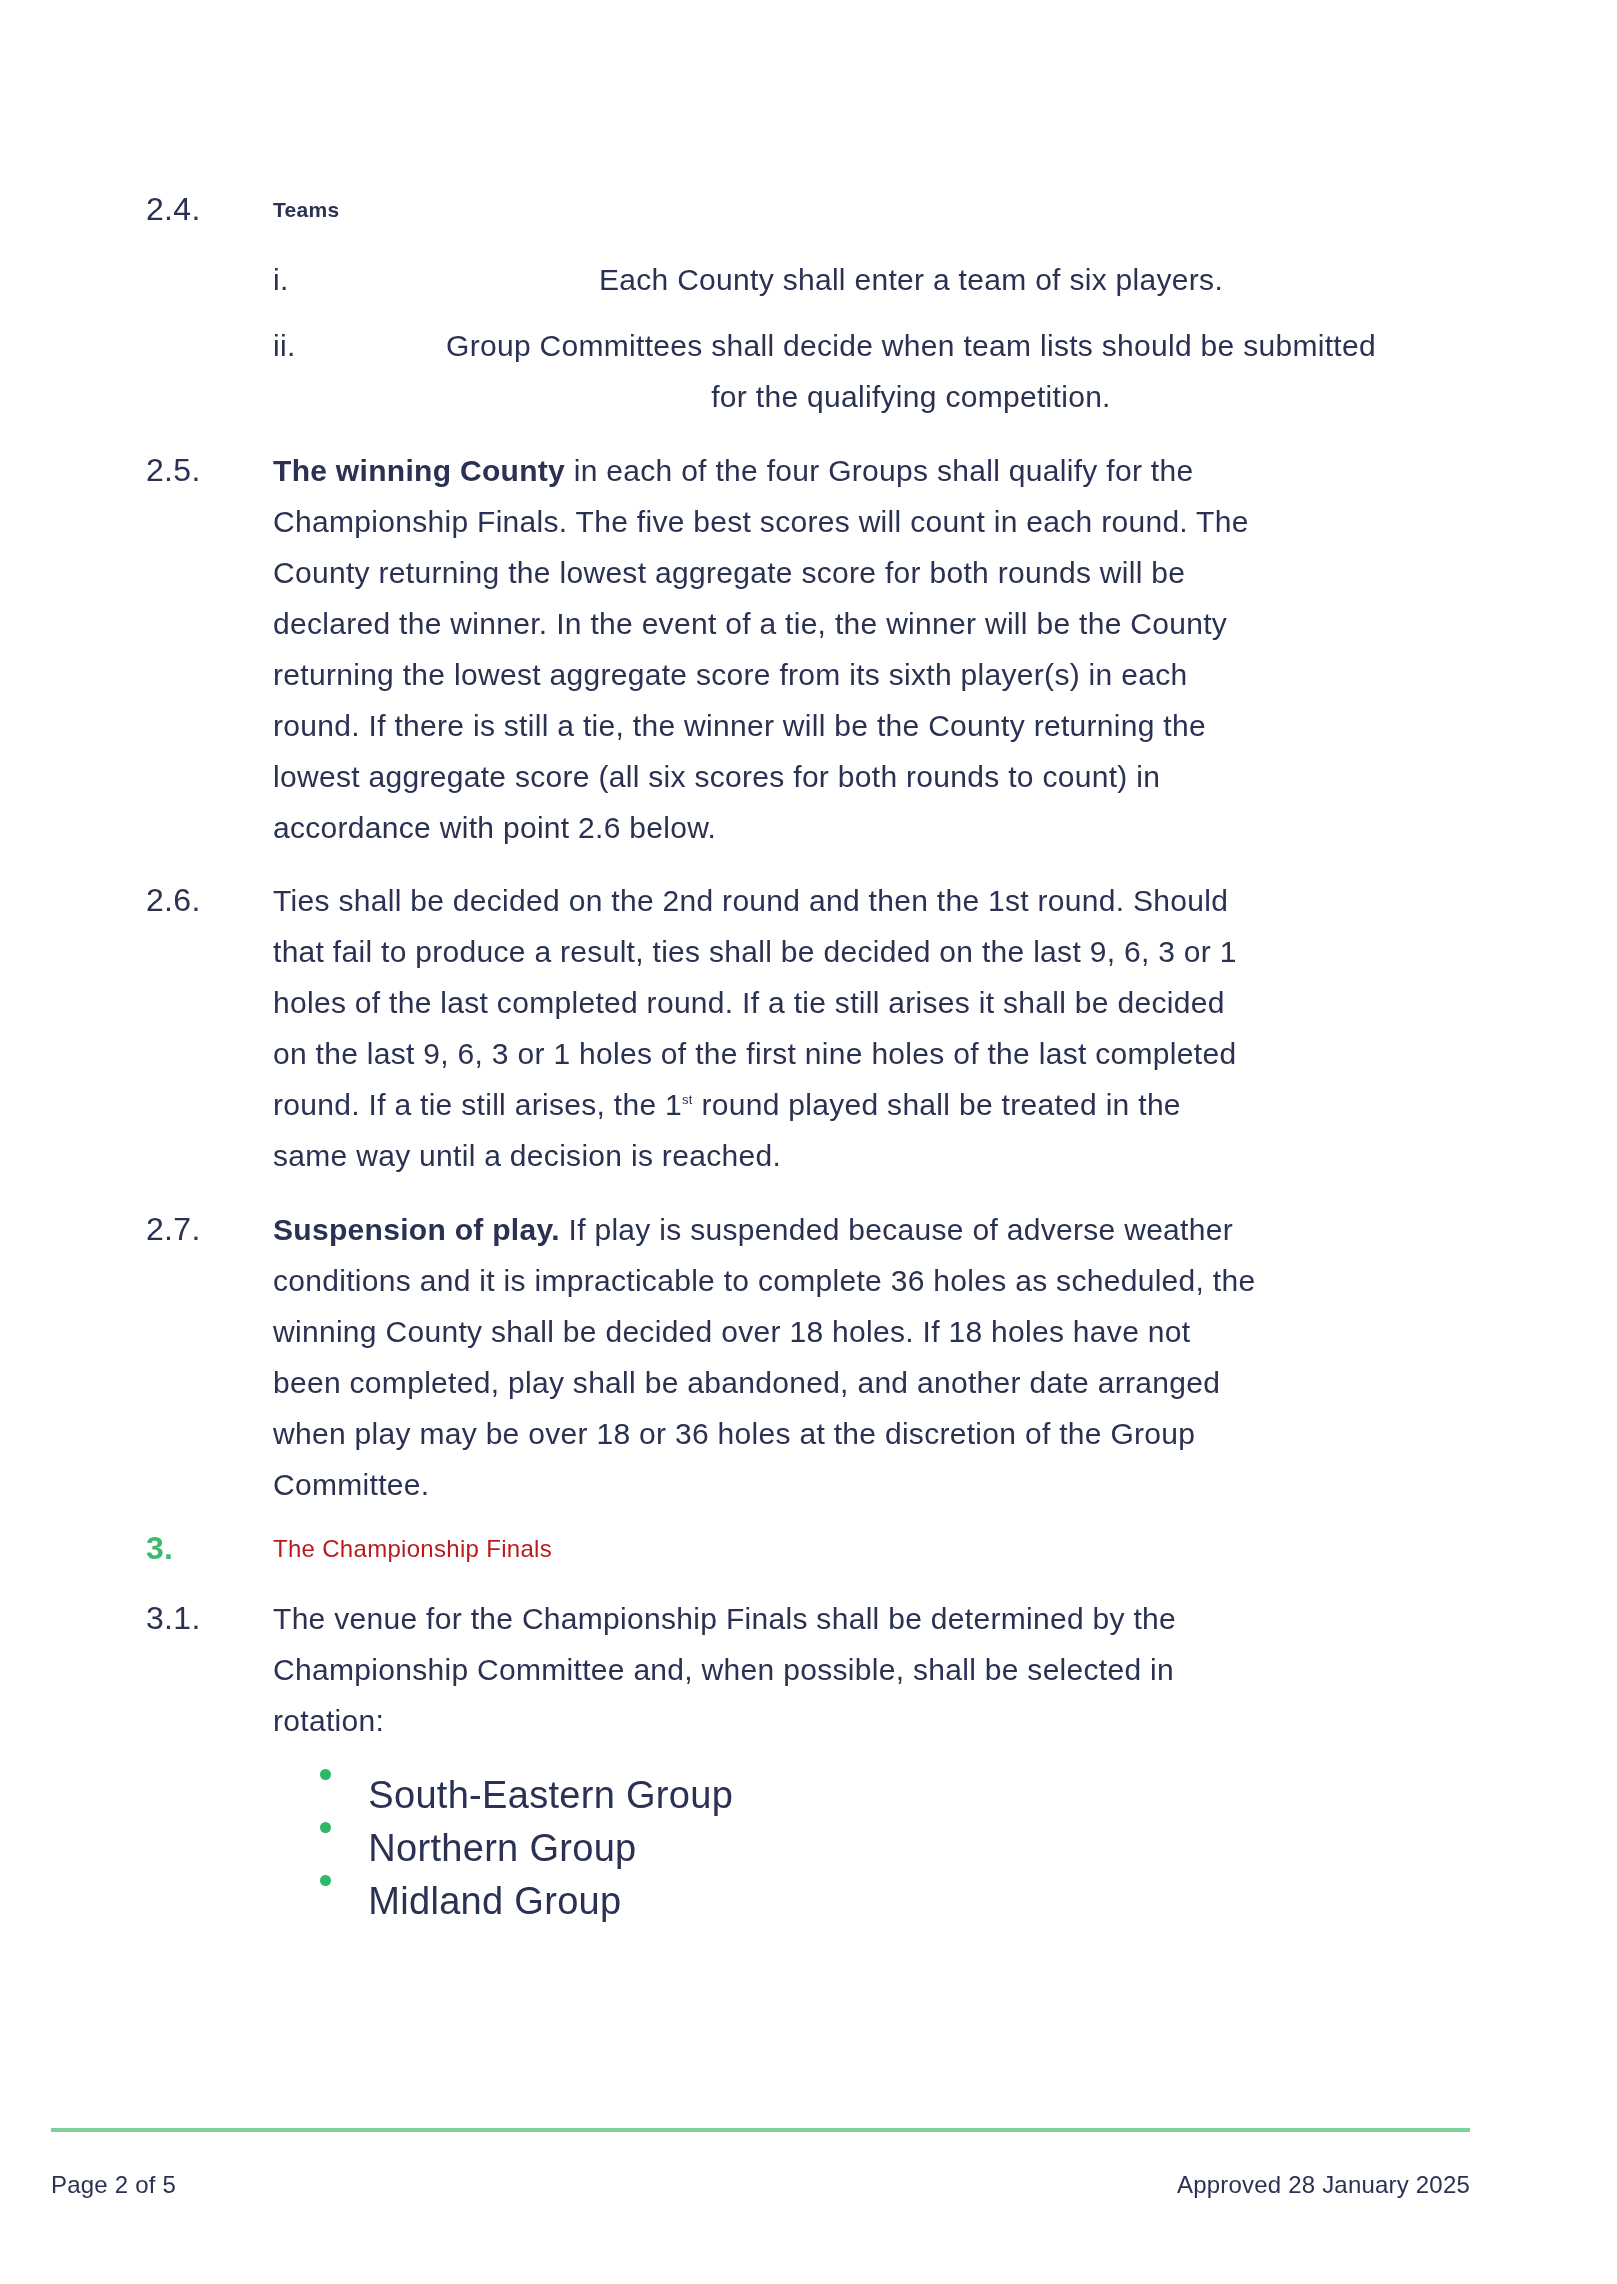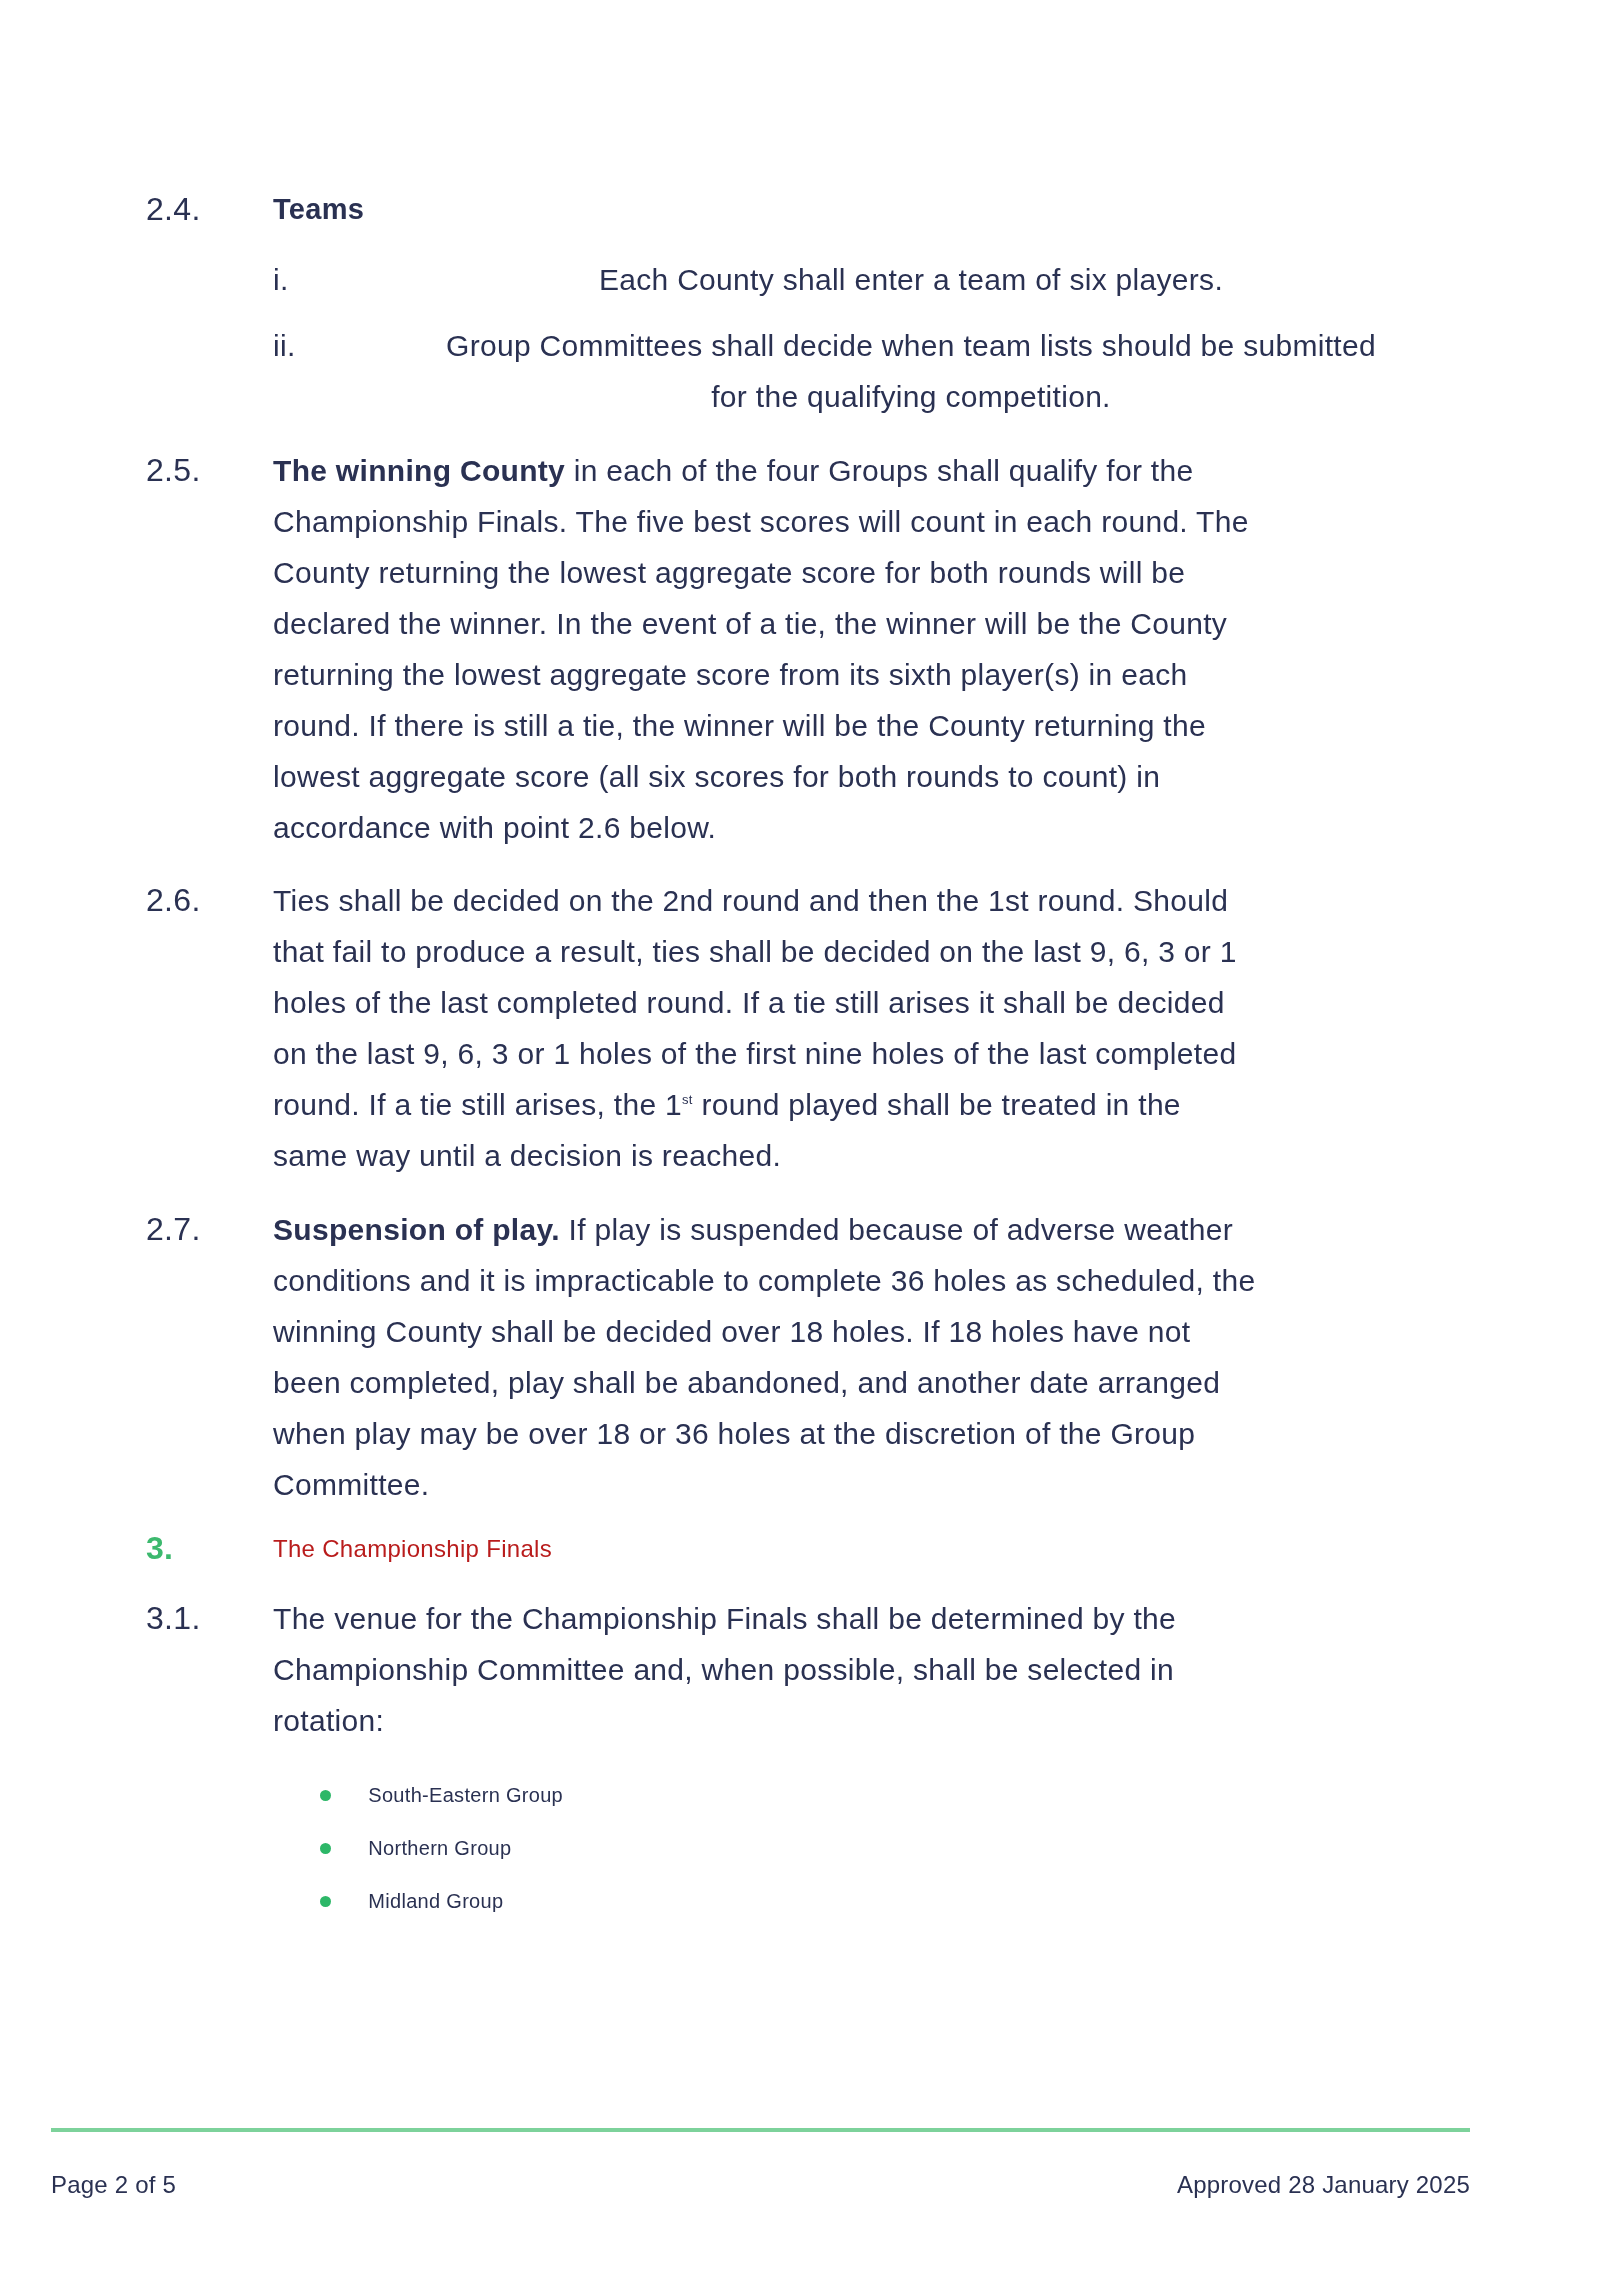--- a/index.html
+++ b/index.html
@@ -22,21 +22,21 @@
     align-items: start;
   }
   .num {
     font-size: 32px;
     line-height: 51px;
     letter-spacing: 0.3px;
   }
   .num.green-num { color: #3cb96e; font-weight: 700; }
   .heading-row { margin-bottom: 19.4px; }
   .heading-row .h-navy {
-    font-size: 29px; font-weight: 700; line-height: 51px; letter-spacing: 0.3px;
+    font-size: 21px; font-weight: 700; line-height: 51px; letter-spacing: 0.3px;
   }
   .heading-row.green { margin-top: -9.7px; margin-bottom: 19.4px; }
   .heading-row .h-green {
     font-size: 24px; font-weight: 400; line-height: 51px; letter-spacing: 0.3px;
     color: #b91c1c;
   }
   .para-row { margin-bottom: 22.6px; }
   .para {
     font-size: 30px;
     line-height: 51px;
@@ -64,23 +64,23 @@
     font-size: 30px; line-height: 51px; letter-spacing: 0.3px;
   }
   .roman-item .itext { white-space: pre-line; text-align: center; }
   .bullet-list {
     list-style: none;
     margin-left: 174px;
     margin-top: 11.3px;
   }
   .bullet-item {
     display: flex;
-    align-items: center;
+    align-items: flex-start;
     line-height: 53px;
-    font-size: 20px;
+    font-size: 38px;
     letter-spacing: 0.3px;
   }
   .dot {
     width: 11.3px; height: 11.3px;
     border-radius: 50%;
     background: #2db768;
     margin-right: 37px;
     flex: 0 0 11.3px;
   }
   .footer-rule {

